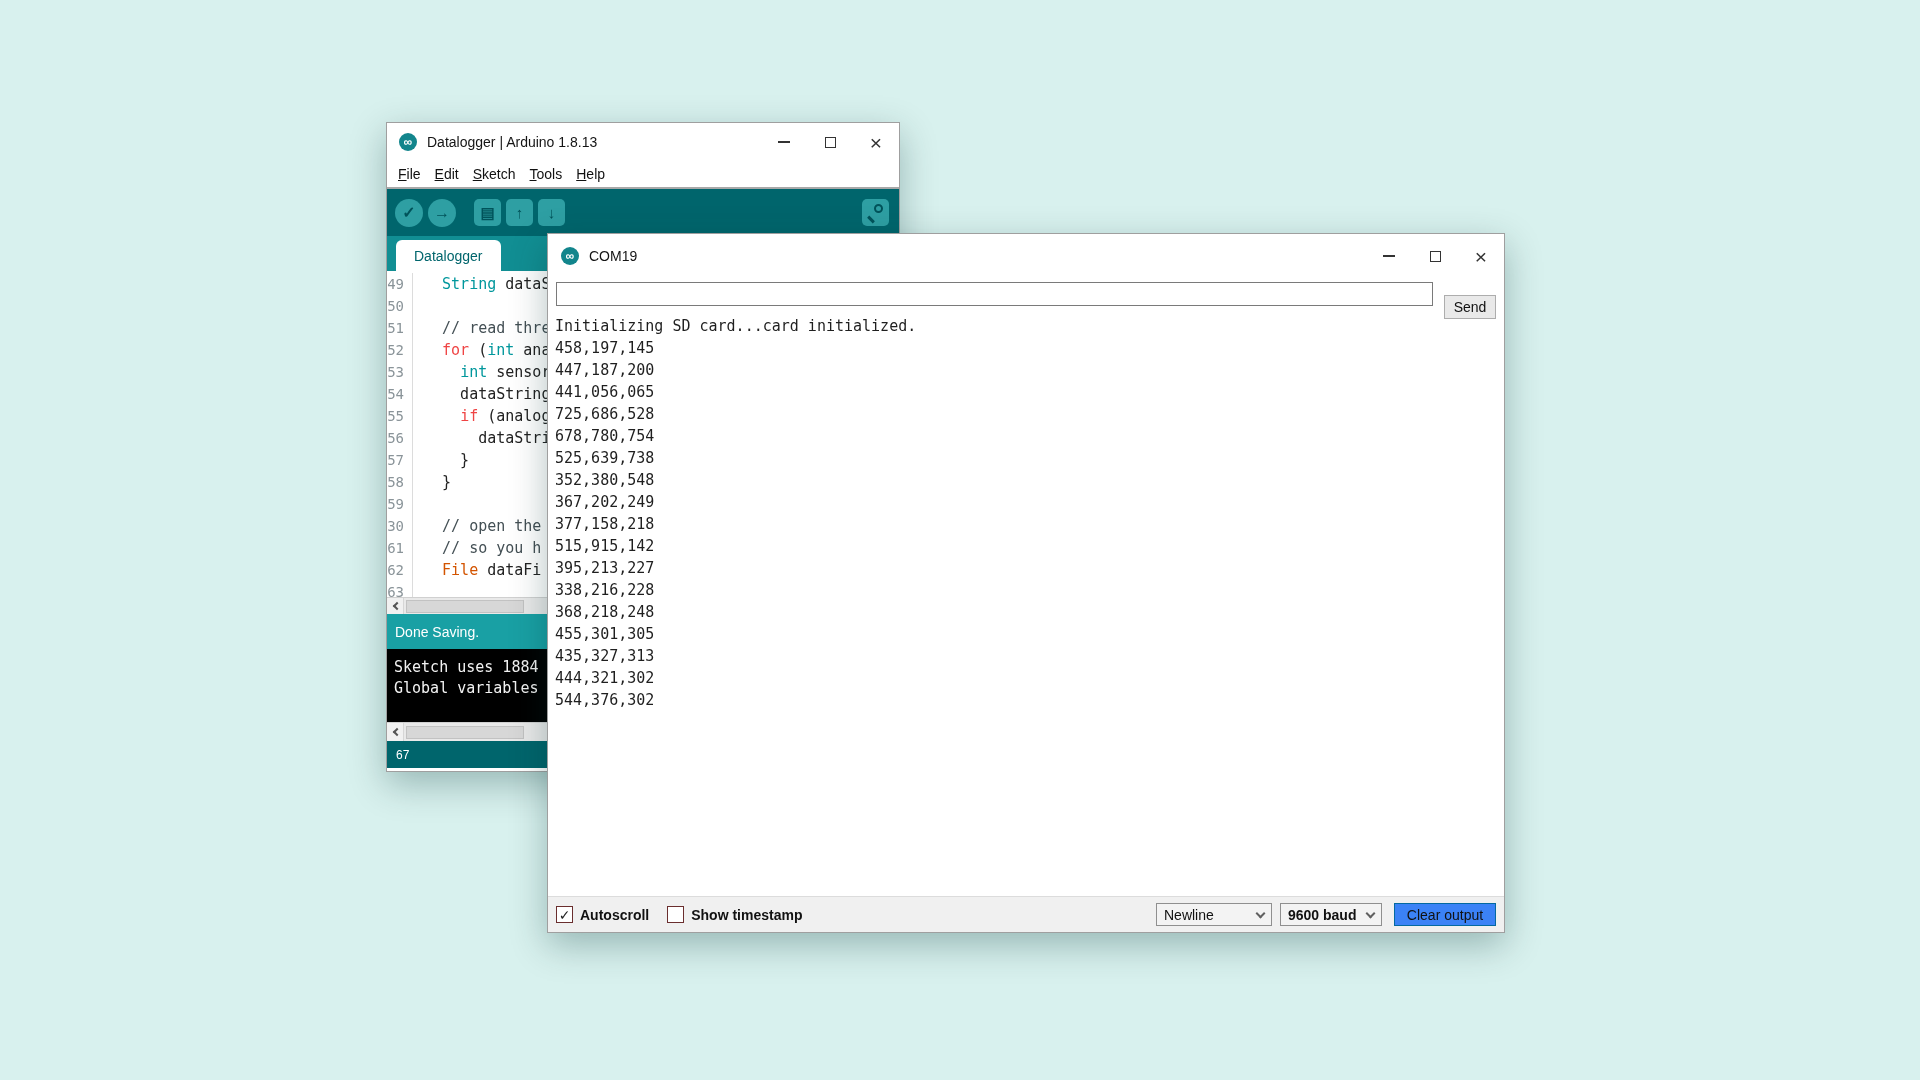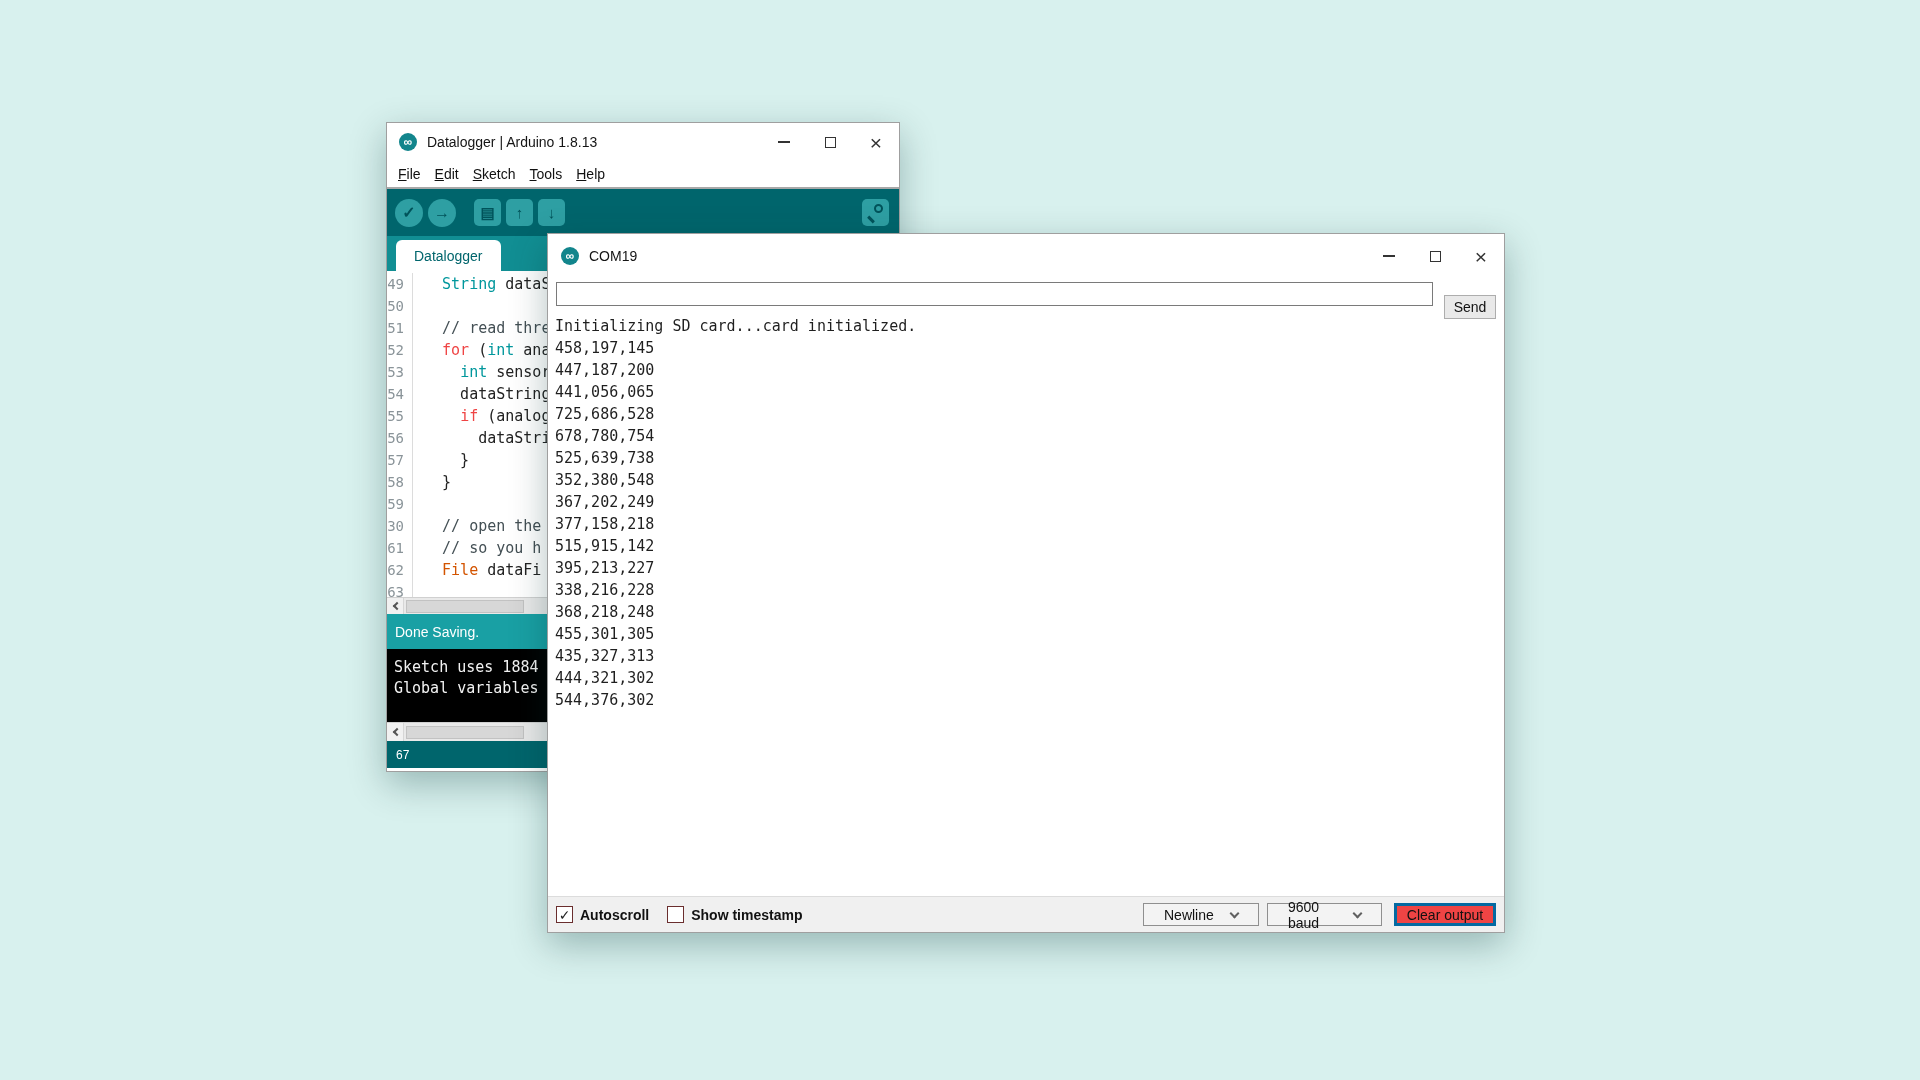--- a/index.html
+++ b/index.html
@@ -94,26 +94,26 @@
   .serial-line { white-space: pre; }
 
   #serial-bottom-bar { height: 36px; background: #f0f0f0; border-top: 1px solid #dcdcdc;
                        display: flex; align-items: center; padding: 0 8px; font-size: 14px; color: #111; }
   .checkbox { width: 17px; height: 17px; background: #fff; border: 1px solid #6a2e2e;
               display: flex; align-items: center; justify-content: center;
               font-size: 14px; color: #222; line-height: 1; flex: 0 0 auto; }
   .cb-label { margin: 0 18px 0 7px; font-weight: bold; }
   #serial-right-group { margin-left: auto; display: flex; align-items: center; gap: 8px; }
   .select { width: 116px; height: 23px; background: #f3f3f3; border: 1px solid #8f8f8f;
-            display: flex; align-items: center; padding: 0 20px; }
-  .select.baud { width: 115px; }
+            display: flex; align-items: center; padding: 0 7px; }
+  .select.baud { width: 102px; font-weight: bold; }
   .select-chevron { width: 7px; height: 7px; border-right: 2px solid #606060; border-bottom: 2px solid #606060;
                     transform: rotate(45deg); margin-left: auto; margin-top: -3px; }
-  #clear-output-button { height: 23px; width: 102px; margin-left: 4px; background: #ef4444;
-                         border: 3px solid #0369a1; display: flex; align-items: center; justify-content: center; }
+  #clear-output-button { height: 23px; width: 102px; margin-left: 4px; background: #3b82f6;
+                         border: 1px solid #0369a1; display: flex; align-items: center; justify-content: center; }
 </style>
 </head>
 <body>
 
 <div id="canvas">
 
   <div class="window" id="ide-window">
 
     <div class="titlebar">
       <div class="app-icon">∞</div>

